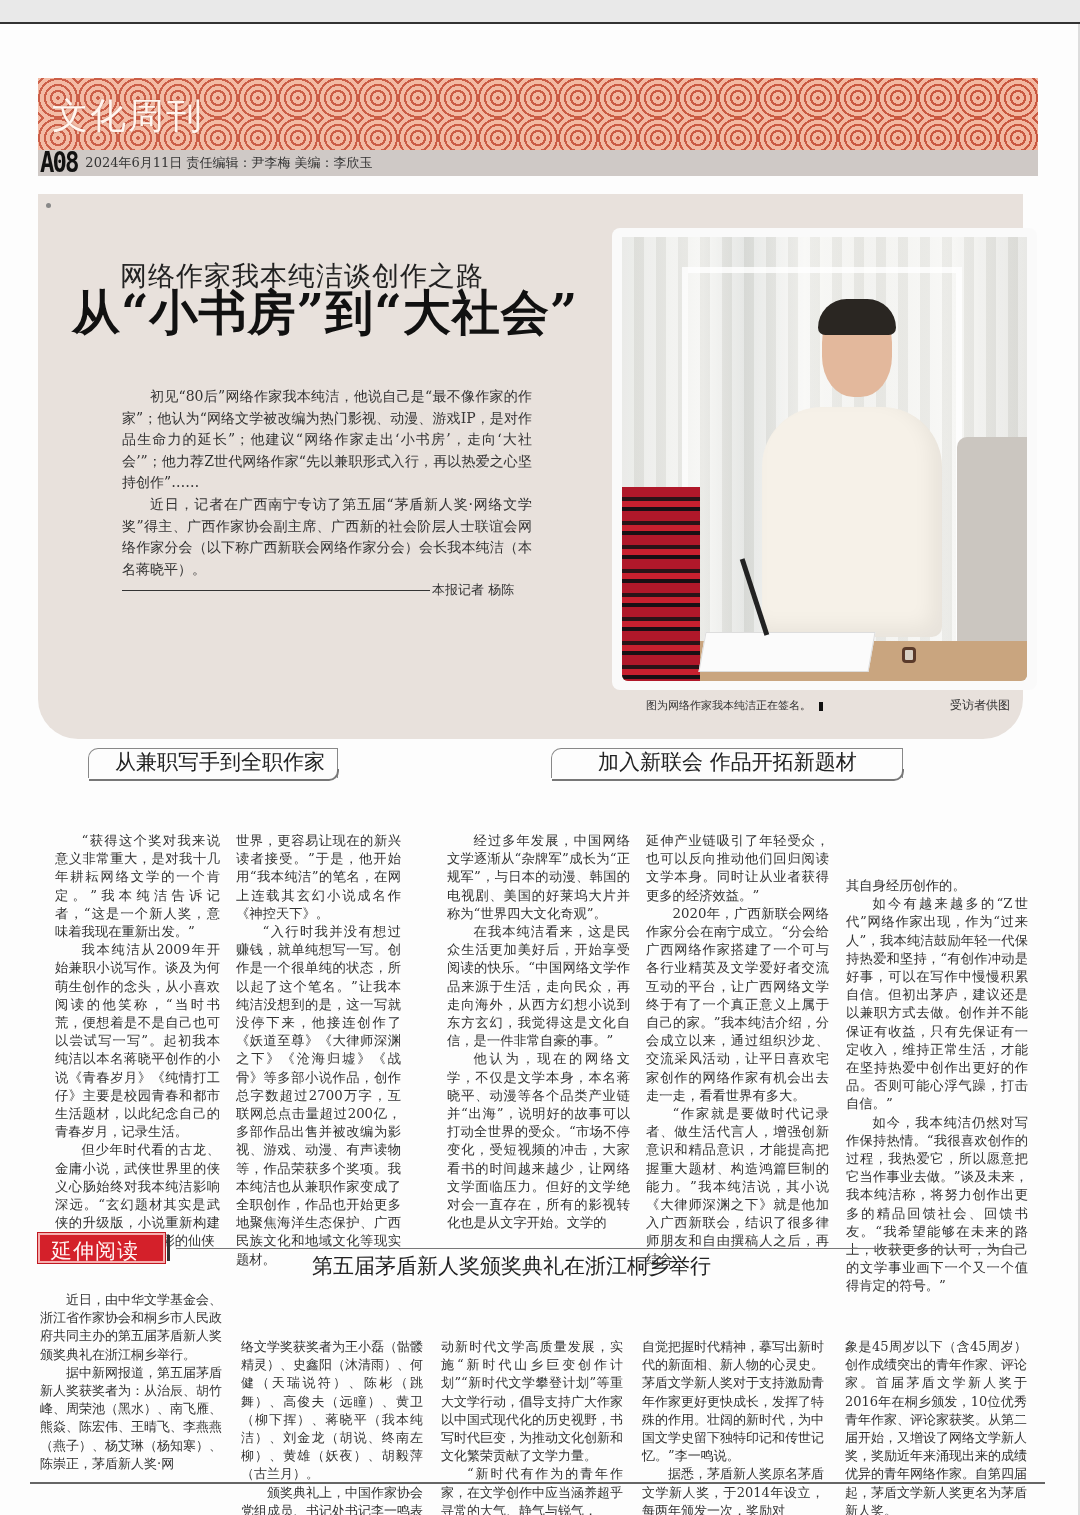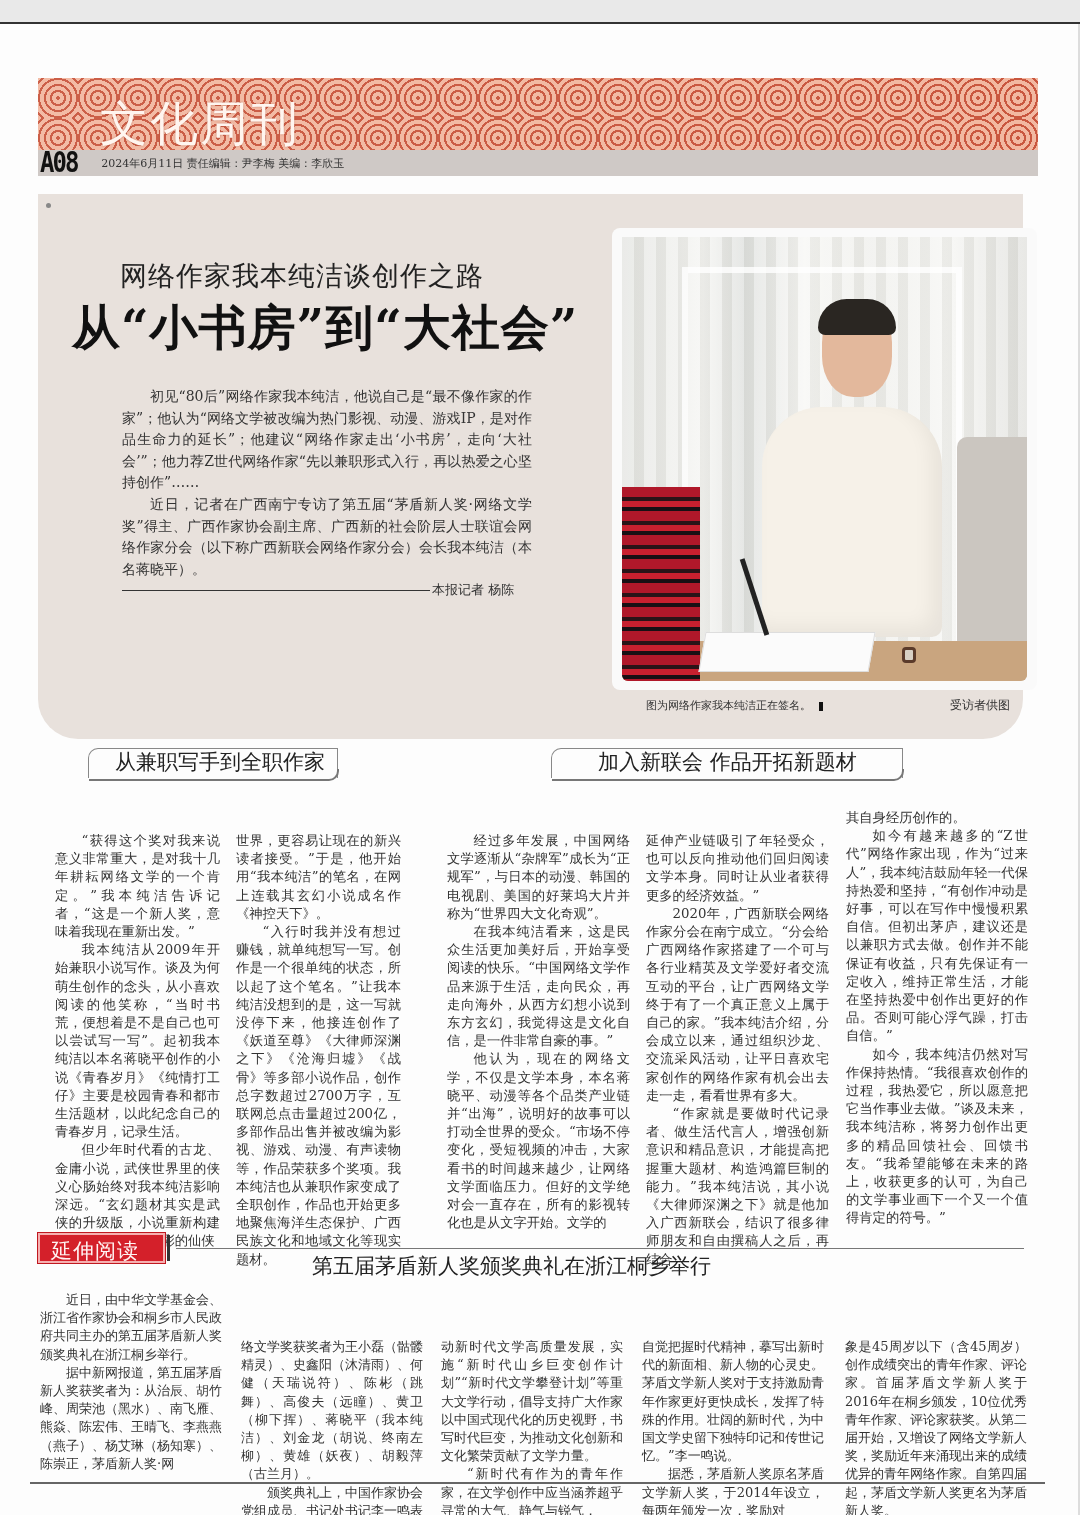--- a/index.html
+++ b/index.html
@@ -10,31 +10,31 @@
 
   
   .banner { position: absolute; left: 38px; top: 78px; width: 1000px; height: 72px; overflow: hidden;
     background-color: #e59a82;
     background-image:
       repeating-radial-gradient(circle at 20px 20px, #c9573f 0 2px, #f2b8a1 2px 6px),
       linear-gradient(#e59a82, #e59a82);
     background-size: 40px 40px, 100% 100%;
   }
   .banner::after { content: ""; position: absolute; inset: 0; background: linear-gradient(90deg, rgba(255,255,255,0.05), rgba(255,255,255,0)); }
-  .banner-title { position: absolute; left: 14px; top: 14px; font-family: "DejaVu Sans", sans-serif; font-size: 48px; font-weight: 300; color: #fff5ef; letter-spacing: 2px; text-shadow: 0 0 2px rgba(120,40,20,0.4); z-index: 2; margin-left: 48px; }
+  .banner-title { position: absolute; left: 14px; top: 14px; font-family: "DejaVu Sans", sans-serif; font-size: 36px; font-weight: 300; color: #fff5ef; letter-spacing: 2px; text-shadow: 0 0 2px rgba(120,40,20,0.4); z-index: 2; }
 
   .infobar { position: absolute; left: 38px; top: 150px; width: 1000px; height: 26px; background: #cfc9c6; display: flex; align-items: center; }
   .page-no { font-family: "DejaVu Sans Mono", monospace; font-size: 24px; font-weight: bold; color: #111; letter-spacing: -2px; margin-left: 2px; transform: scaleY(1.15); }
-  .infobar-text { font-size: 11px; color: #333; margin-left: 24px; }
+  .infobar-text { font-size: 13px; color: #333; margin-left: 8px; }
 
   
   .feature { position: absolute; left: 38px; top: 194px; width: 985px; height: 545px; background: #e8e1dc; border-radius: 0 0 40px 40px; }
   .feature-dot { position: absolute; left: 46px; top: 203px; width: 5px; height: 5px; border-radius: 50%; background: #888; }
   .kicker { position: absolute; left: 120px; top: 258px; font-size: 27px; color: #222; letter-spacing: 1px; }
-  .headline { position: absolute; left: 72px; top: 296px; font-family: "DejaVu Serif", serif; font-size: 48px; font-weight: bold; color: #111; letter-spacing: 1px; }
+  .headline { position: absolute; left: 72px; top: 281px; font-family: "DejaVu Serif", serif; font-size: 48px; font-weight: bold; color: #111; letter-spacing: 1px; }
   .lede { position: absolute; left: 122px; top: 386px; width: 410px; font-size: 14px; line-height: 21.6px; color: #333; text-align: justify; }
   .lede p { text-indent: 2em; }
   .byline-rule { position: absolute; left: 122px; top: 590px; width: 308px; border-top: 1px solid #333; }
   .byline { position: absolute; left: 432px; top: 581px; font-size: 13px; color: #333; }
 
   .photo-frame { position: absolute; left: 612px; top: 228px; width: 425px; height: 462px; background: #fafafa; border-radius: 8px; padding: 9px 10px; }
   .photo { position: relative; width: 100%; height: 100%; border-radius: 0 0 6px 6px; overflow: hidden;
     background: linear-gradient(90deg, #dfe0dc 0%, #f3f3f0 20%, #d9dbd8 30%, #f6f6f3 45%, #ecece8 60%, #f4f4f1 80%, #dcdcd8 100%); }
   .photo .curtain { position: absolute; left: 0; top: 0; width: 100%; height: 100%;
     background: repeating-linear-gradient(90deg, rgba(255,255,255,0.35) 0 12px, rgba(210,210,205,0.25) 12px 22px); }
@@ -63,21 +63,21 @@
   .sec2 { left: 551px; top: 748px; width: 352px; padding-left: 41px; }
   .sec2 span { left: 46px; }
 
   .col { position: absolute; font-size: 13.3px; line-height: 18.2px; color: #333; text-align: justify; margin-top: 46px; }
   .col p { text-indent: 2em; }
   .col p.noindent { text-indent: 0; }
   .c1 { left: 55px; top: 786px; width: 165px; }
   .c2 { left: 236px; top: 786px; width: 165px; }
   .c3 { left: 447px; top: 786px; width: 183px; }
   .c4 { left: 646px; top: 786px; width: 183px; }
-  .c5 { left: 846px; top: 763px; width: 182px; }
+  .c5 { left: 846px; top: 831px; width: 182px; }
 
   
   .ext-tag { position: absolute; left: 38px; top: 1233px; width: 127px; height: 30px; background: #d4202a; border: 2px solid #f6b0b0; outline: 1px solid #c01820; }
   .ext-tag span { position: absolute; left: 11px; top: 2px; font-family: "DejaVu Sans", sans-serif; font-size: 21px; color: #fff2f2; letter-spacing: 1px; }
   .ext-tag-bar { position: absolute; left: 167px; top: 1235px; width: 3px; height: 26px; background: #333; }
   .ext-rule { position: absolute; left: 176px; top: 1248px; width: 848px; border-top: 1px solid #777; }
   .ext-title { position: absolute; left: 312px; top: 1252px; font-size: 21px; color: #222; }
 
   .e { position: absolute; top: 1291px; font-size: 13px; line-height: 18.2px; color: #333; text-align: justify; }
   .e p { text-indent: 2em; }

